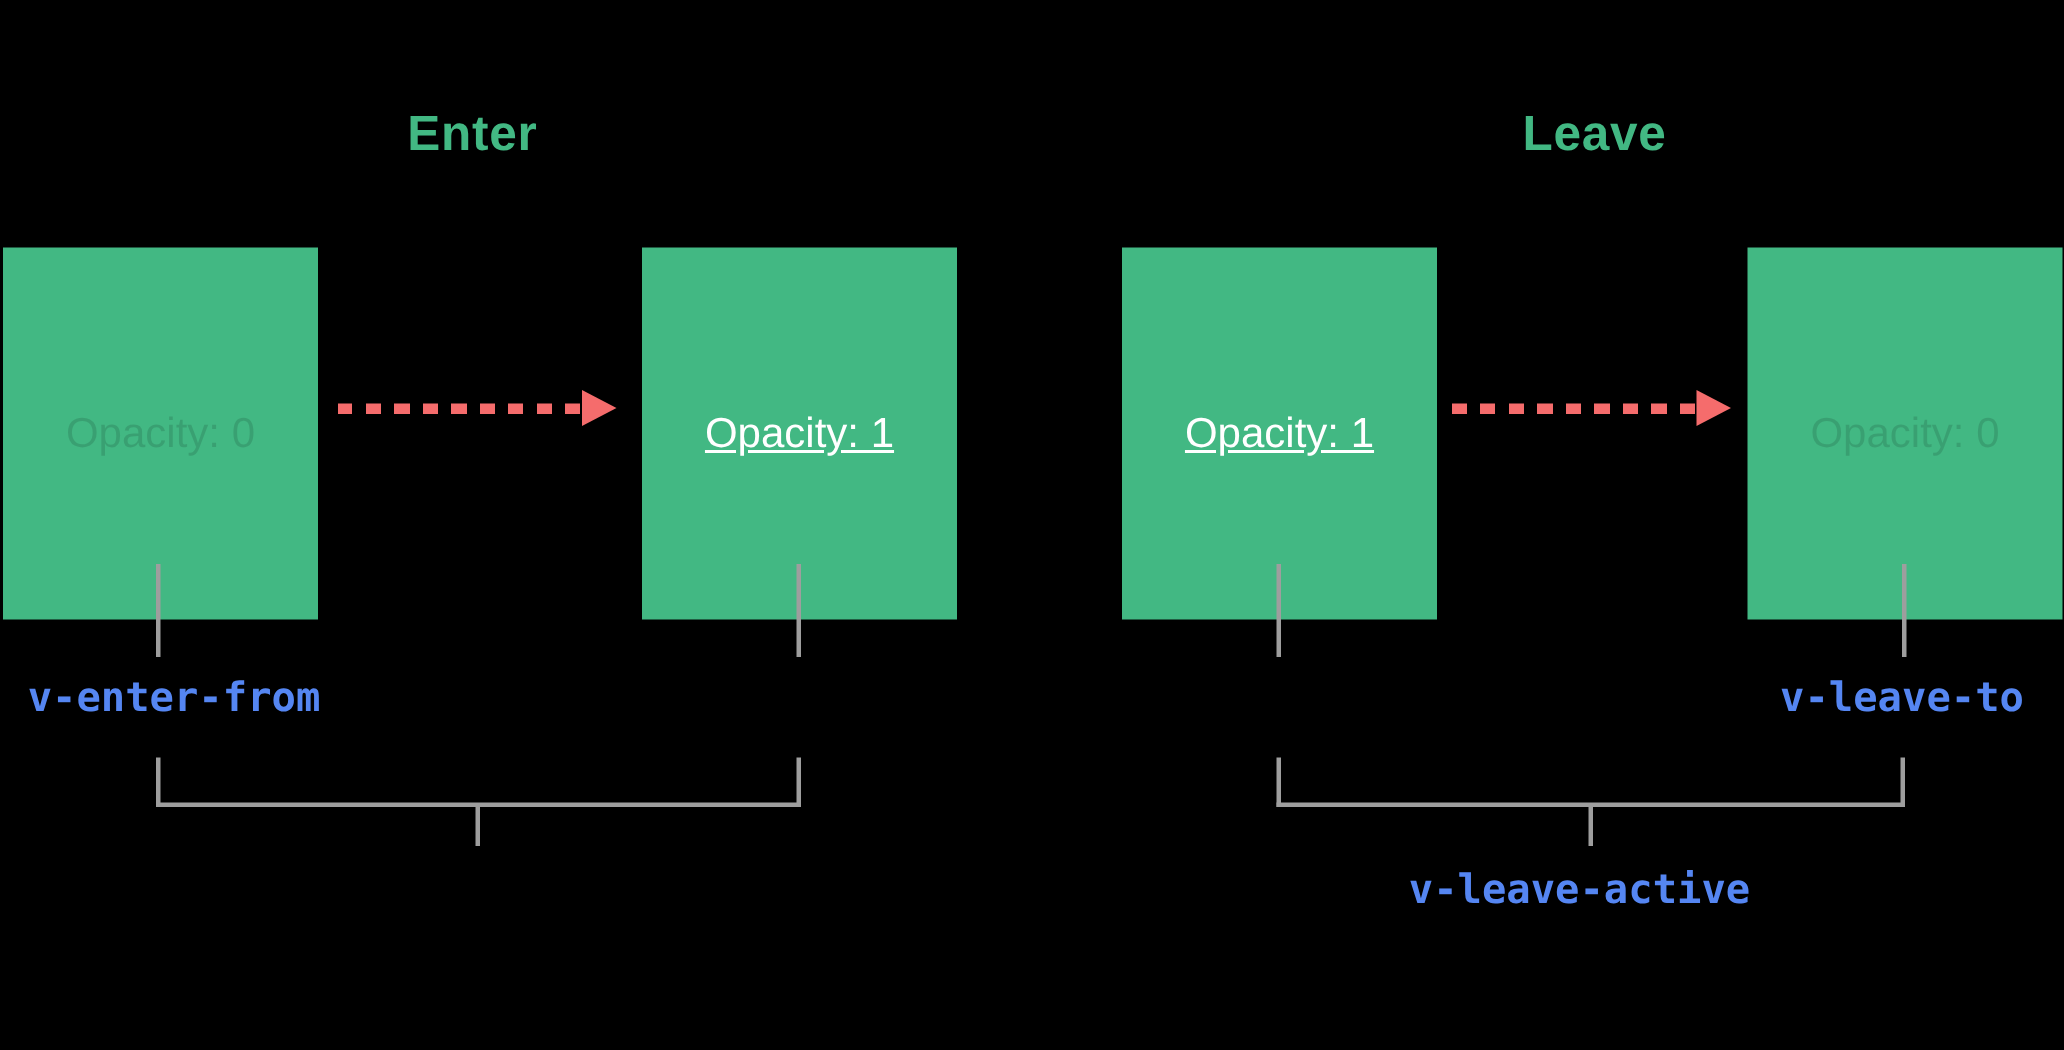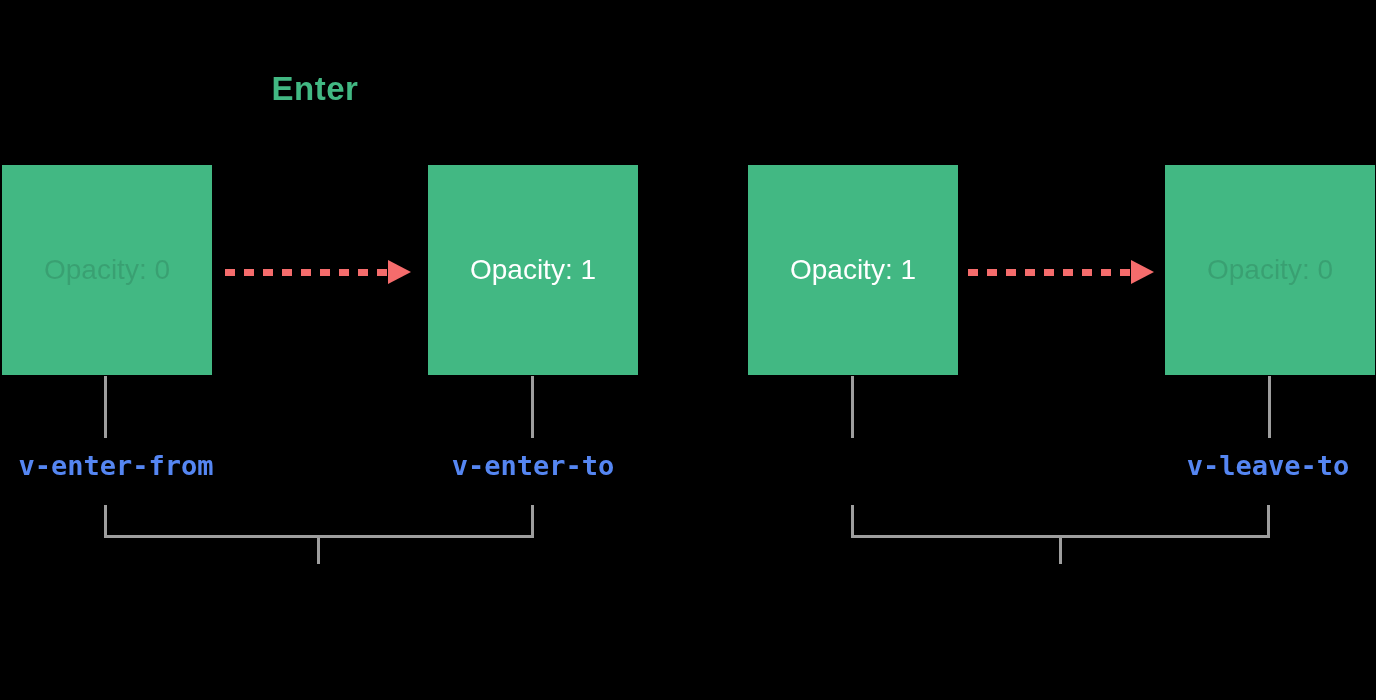--- a/index.html
+++ b/index.html
@@ -26,31 +26,31 @@
     text-align:center;
     color:var(--green);
     font-size:33px;font-weight:700;
     letter-spacing:0.5px;
   }
   .title-enter{left:205px;}
   .title-leave{left:953px;}
 
   
   .box{
-    position:absolute;top:165px;width:210px;height:210px;
+    position:absolute;top:165px;width:210px;height:248px;
     background:var(--green);
     display:flex;align-items:center;justify-content:center;
     font-size:28px;
   }
   .box-1{left:2px;}
   .box-2{left:428px;}
   .box-3{left:748px;}
   .box-4{left:1165px;}
   .box-label{white-space:nowrap;}
-  .box-label.bright{color:var(--white);}
+  .box-label.bright{color:var(--white);text-decoration:underline;}
   .box-label.faded{color:var(--faded-text);}
 
   
   .arrow-dashes{
     position:absolute;top:269px;height:7px;width:162px;
     background:repeating-linear-gradient(90deg,var(--red) 0 10px,transparent 10px 19px);
   }
   .arrow-dashes-enter{left:225px;}
   .arrow-dashes-leave{left:968px;}
   .arrow-head{
@@ -122,40 +122,41 @@
   <div class="arrow-head arrow-head-enter"></div>
 
   <div class="box box-2">
     <span class="box-label bright">Opacity: 1</span>
   </div>
 
   <div class="connector connector-1"></div>
   <div class="connector connector-2"></div>
 
   <div class="code-label row-fromto label-enter-from">v-enter-from</div>
-  <div class="code-label row-fromto label-enter-to">v-enter-to</div>
 
   <div class="bracket bracket-enter"></div>
   <div class="bracket-stem stem-enter"></div>
 
 
+  <div class="title title-leave">Leave</div>
 
   <div class="box box-3">
     <span class="box-label bright">Opacity: 1</span>
   </div>
 
   <div class="arrow-dashes arrow-dashes-leave"></div>
   <div class="arrow-head arrow-head-leave"></div>
 
   <div class="box box-4">
     <span class="box-label faded">Opacity: 0</span>
   </div>
 
   <div class="connector connector-3"></div>
   <div class="connector connector-4"></div>
 
   <div class="code-label row-fromto label-leave-to">v-leave-to</div>
 
   <div class="bracket bracket-leave"></div>
   <div class="bracket-stem stem-leave"></div>
 
+  <div class="code-label row-active label-leave-active">v-leave-active</div>
 
 </div>
 
 </body></html>

